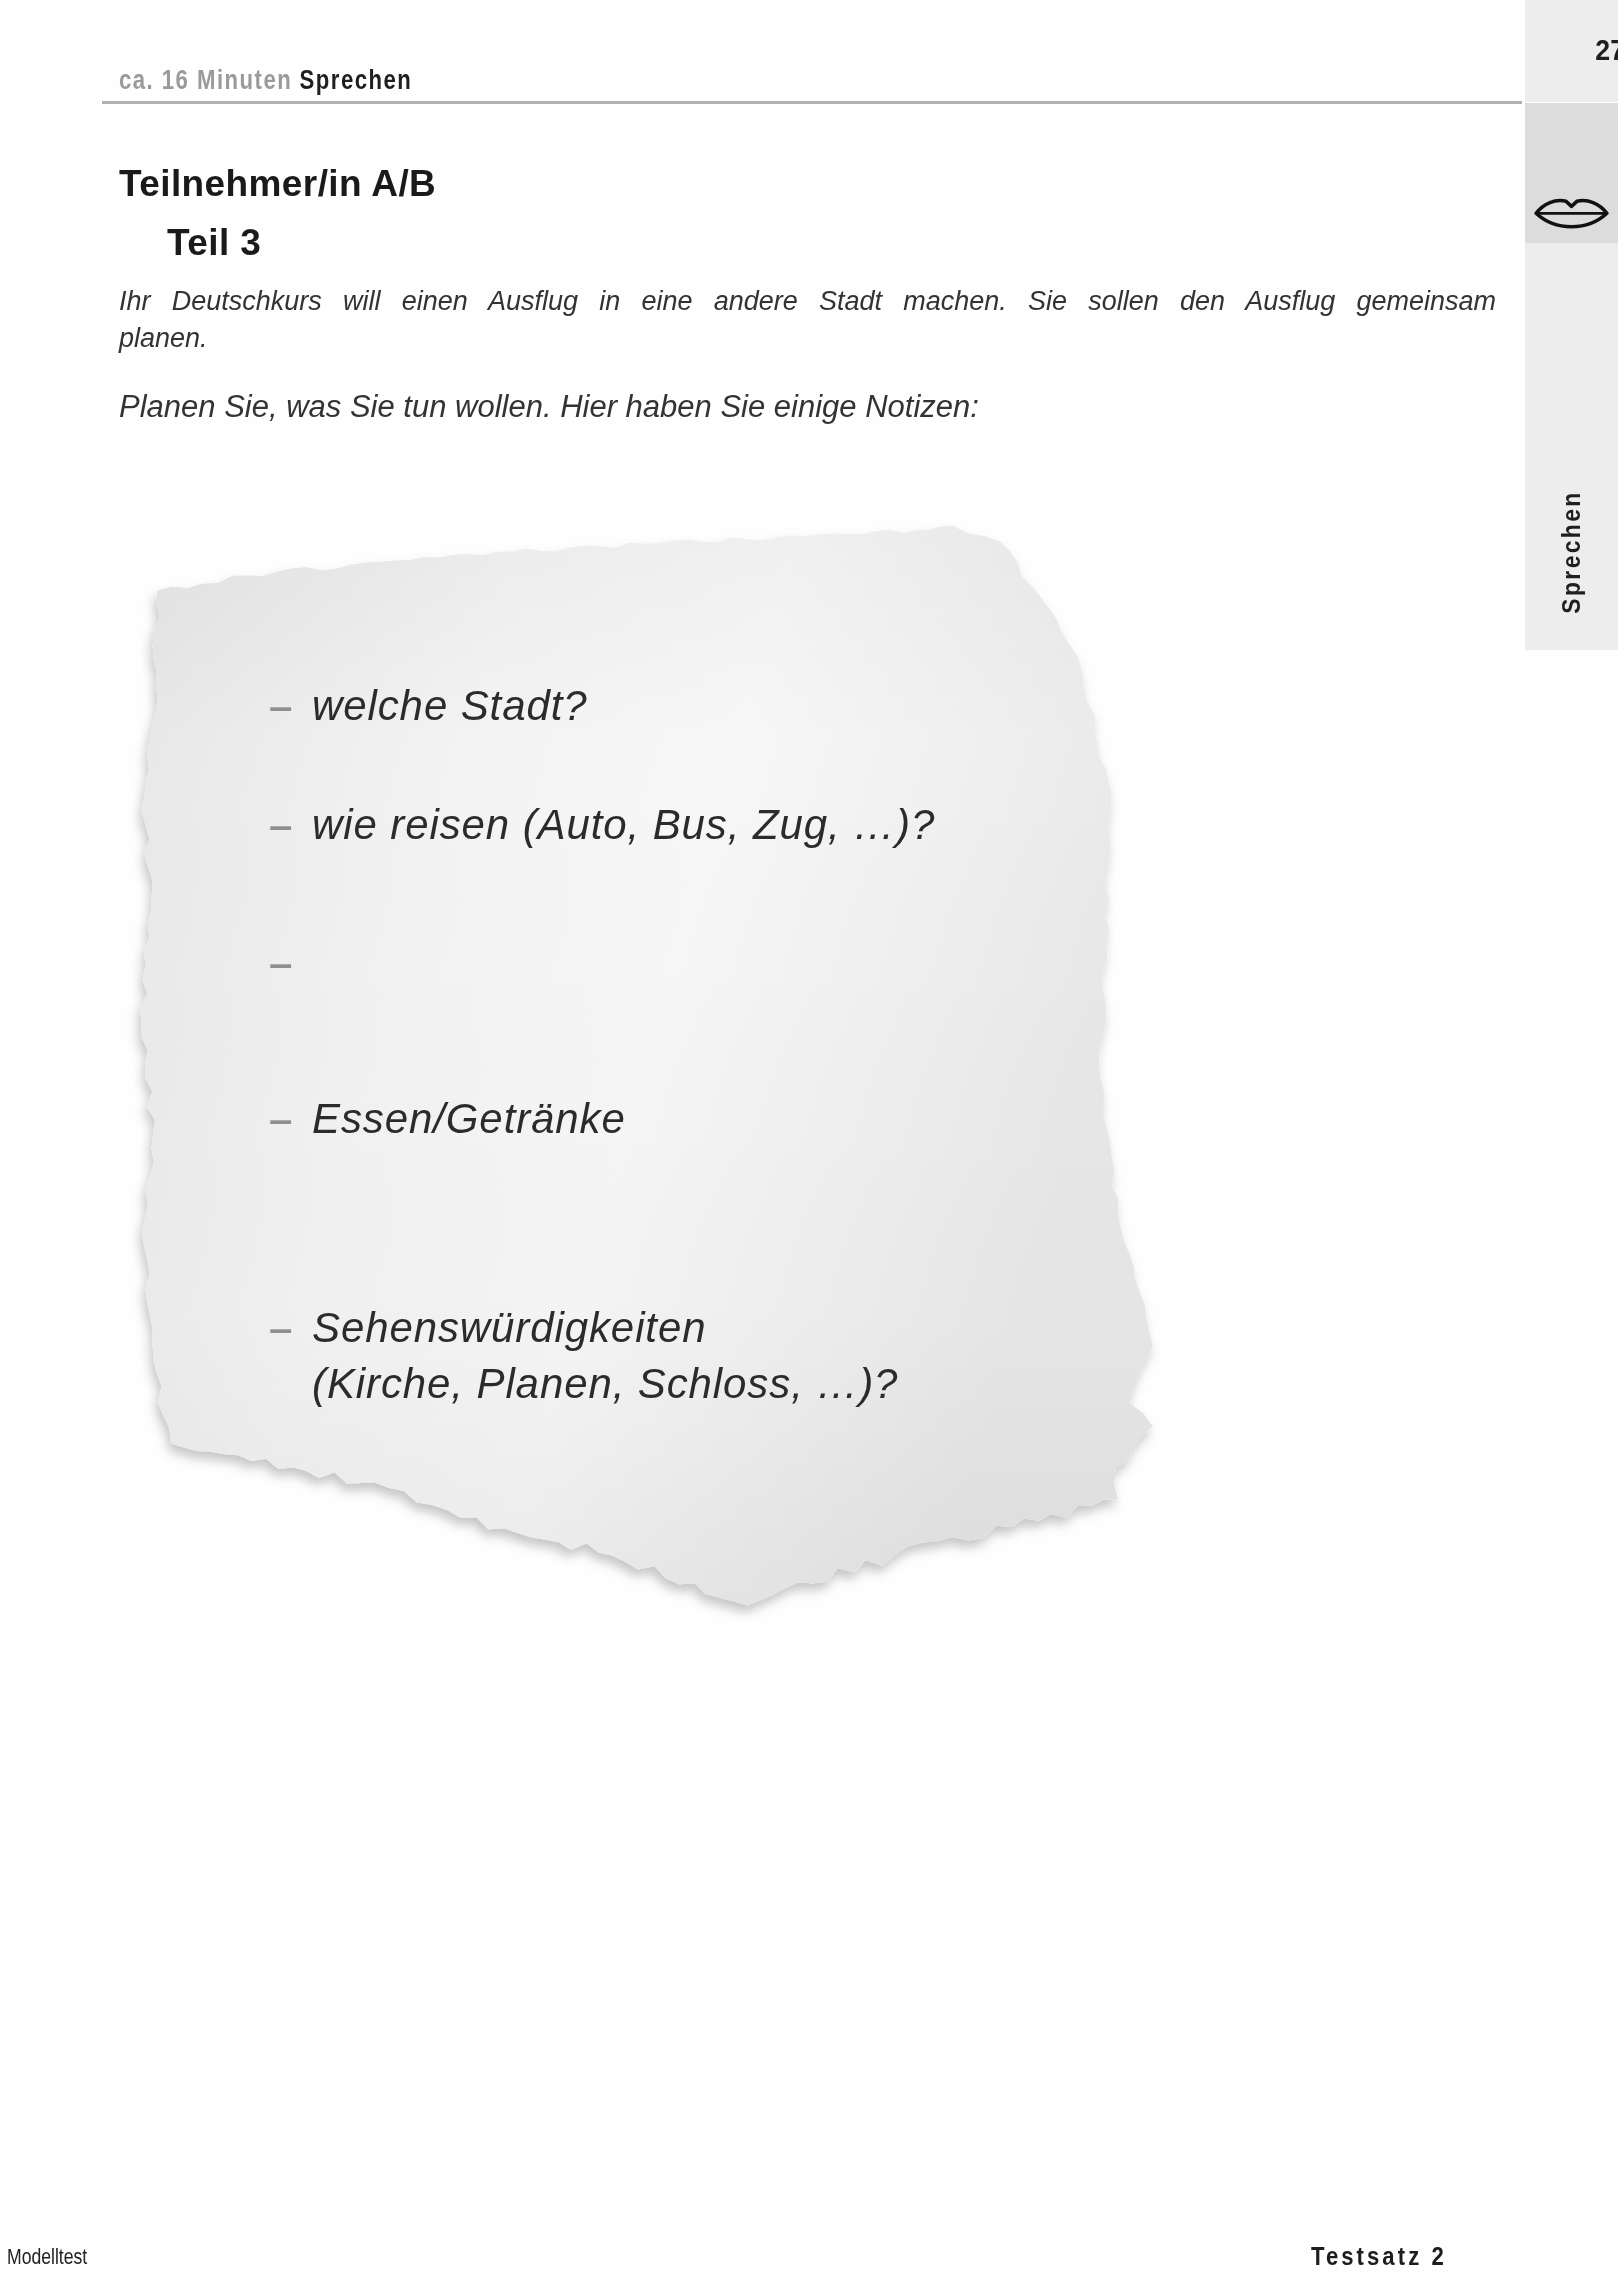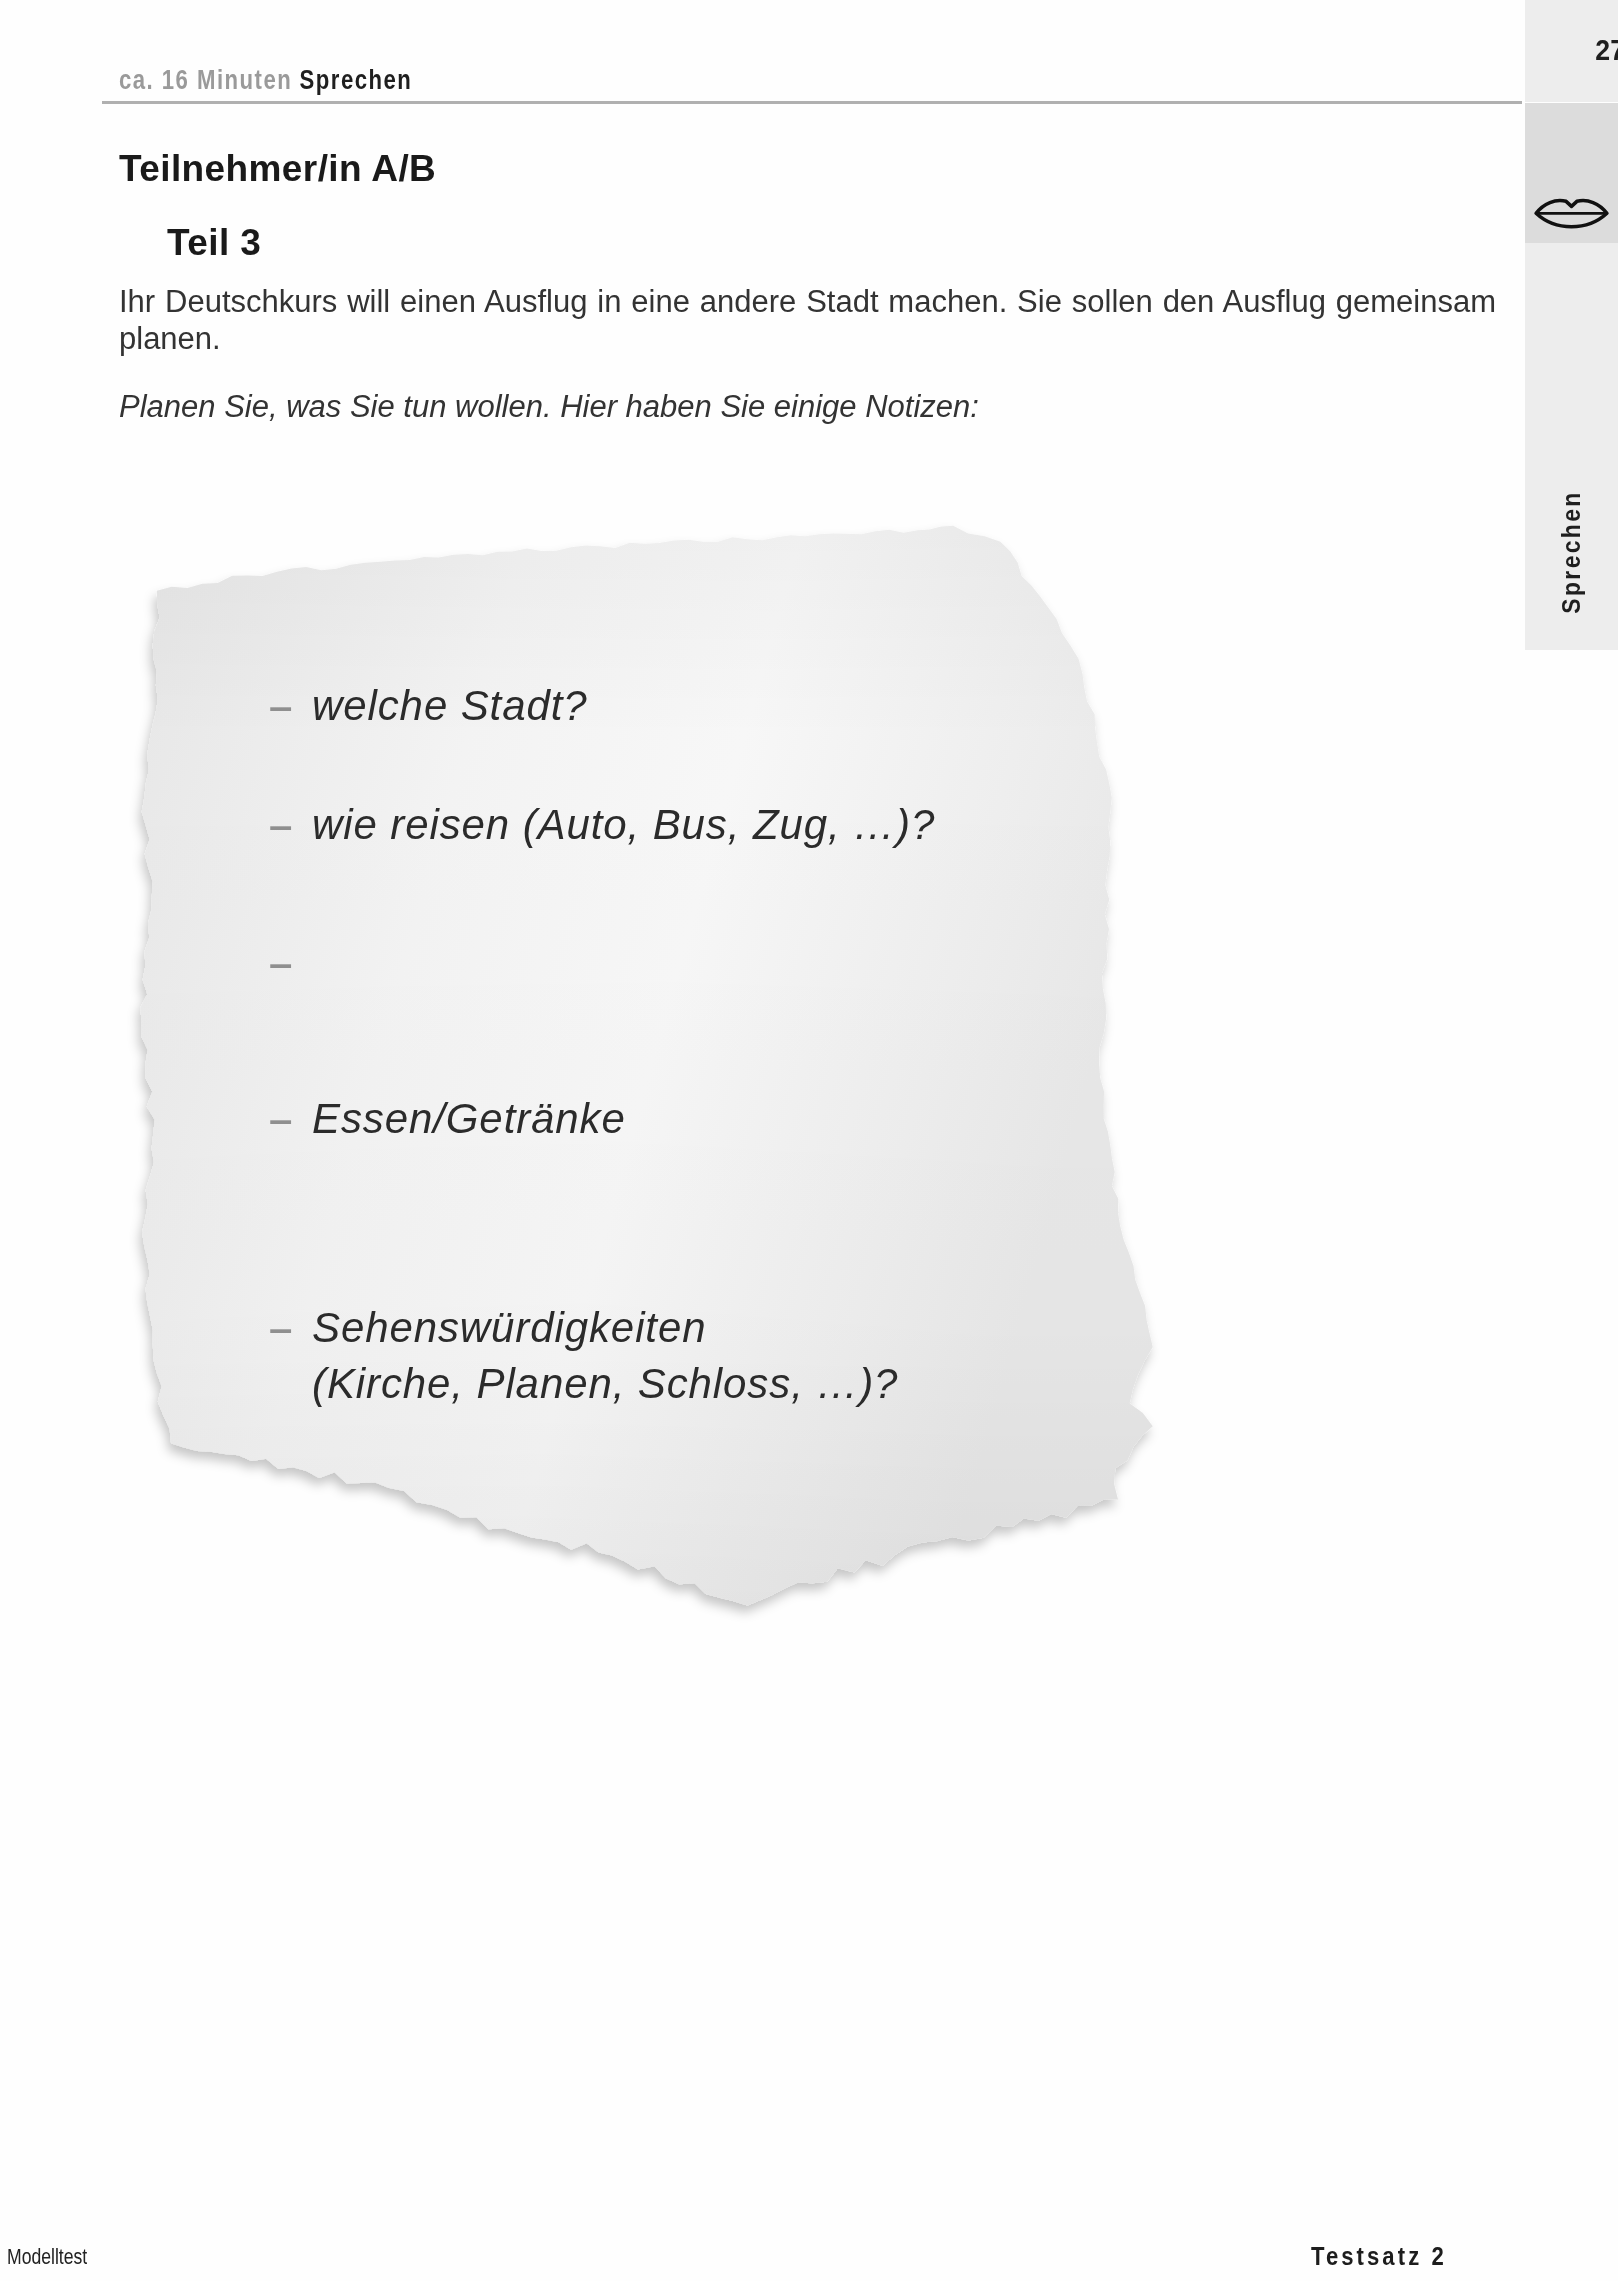--- a/index.html
+++ b/index.html
@@ -35,24 +35,24 @@
   .side-icon svg{position:absolute; left:8px; top:90px;}
   .side-tab{top:243px; height:407px; background:var(--sidebar-light);}
   .vtext{
     position:absolute; left:1571px; top:552px; white-space:nowrap;
     font-size:26px; font-weight:bold; letter-spacing:2.7px; color:var(--text-black);
     line-height:1; transform:translate(-50%,-50%) rotate(-90deg) scaleX(0.88);
   }
   
   .h-part{position:absolute; left:119px; color:#1a1a1a; font-weight:bold;
     font-size:37px; line-height:1; margin:0; letter-spacing:0.4px;}
-  .h1{top:150px;} .h2{top:224px;margin-left:48px;}
+  .h1{top:165px;} .h2{top:224px;margin-left:48px;}
   .intro{
     position:absolute; left:119px; top:283px; width:1377px;
-    font-size:31px; line-height:37px; color:var(--body-text);
+    font-style:italic; font-size:27px; line-height:37px; color:var(--body-text);
   }
   .intro .l1{text-align:justify; text-align-last:justify;}
   .task{
     position:absolute; left:119px; top:388px; width:1377px;
     font-style:italic; font-size:31px; line-height:37px; color:var(--body-text);
   }
   
   .paper-svg{position:absolute; left:71px; top:499px; overflow:visible;}
   .note-item{
     position:absolute; left:269px; display:flex; align-items:flex-start;

